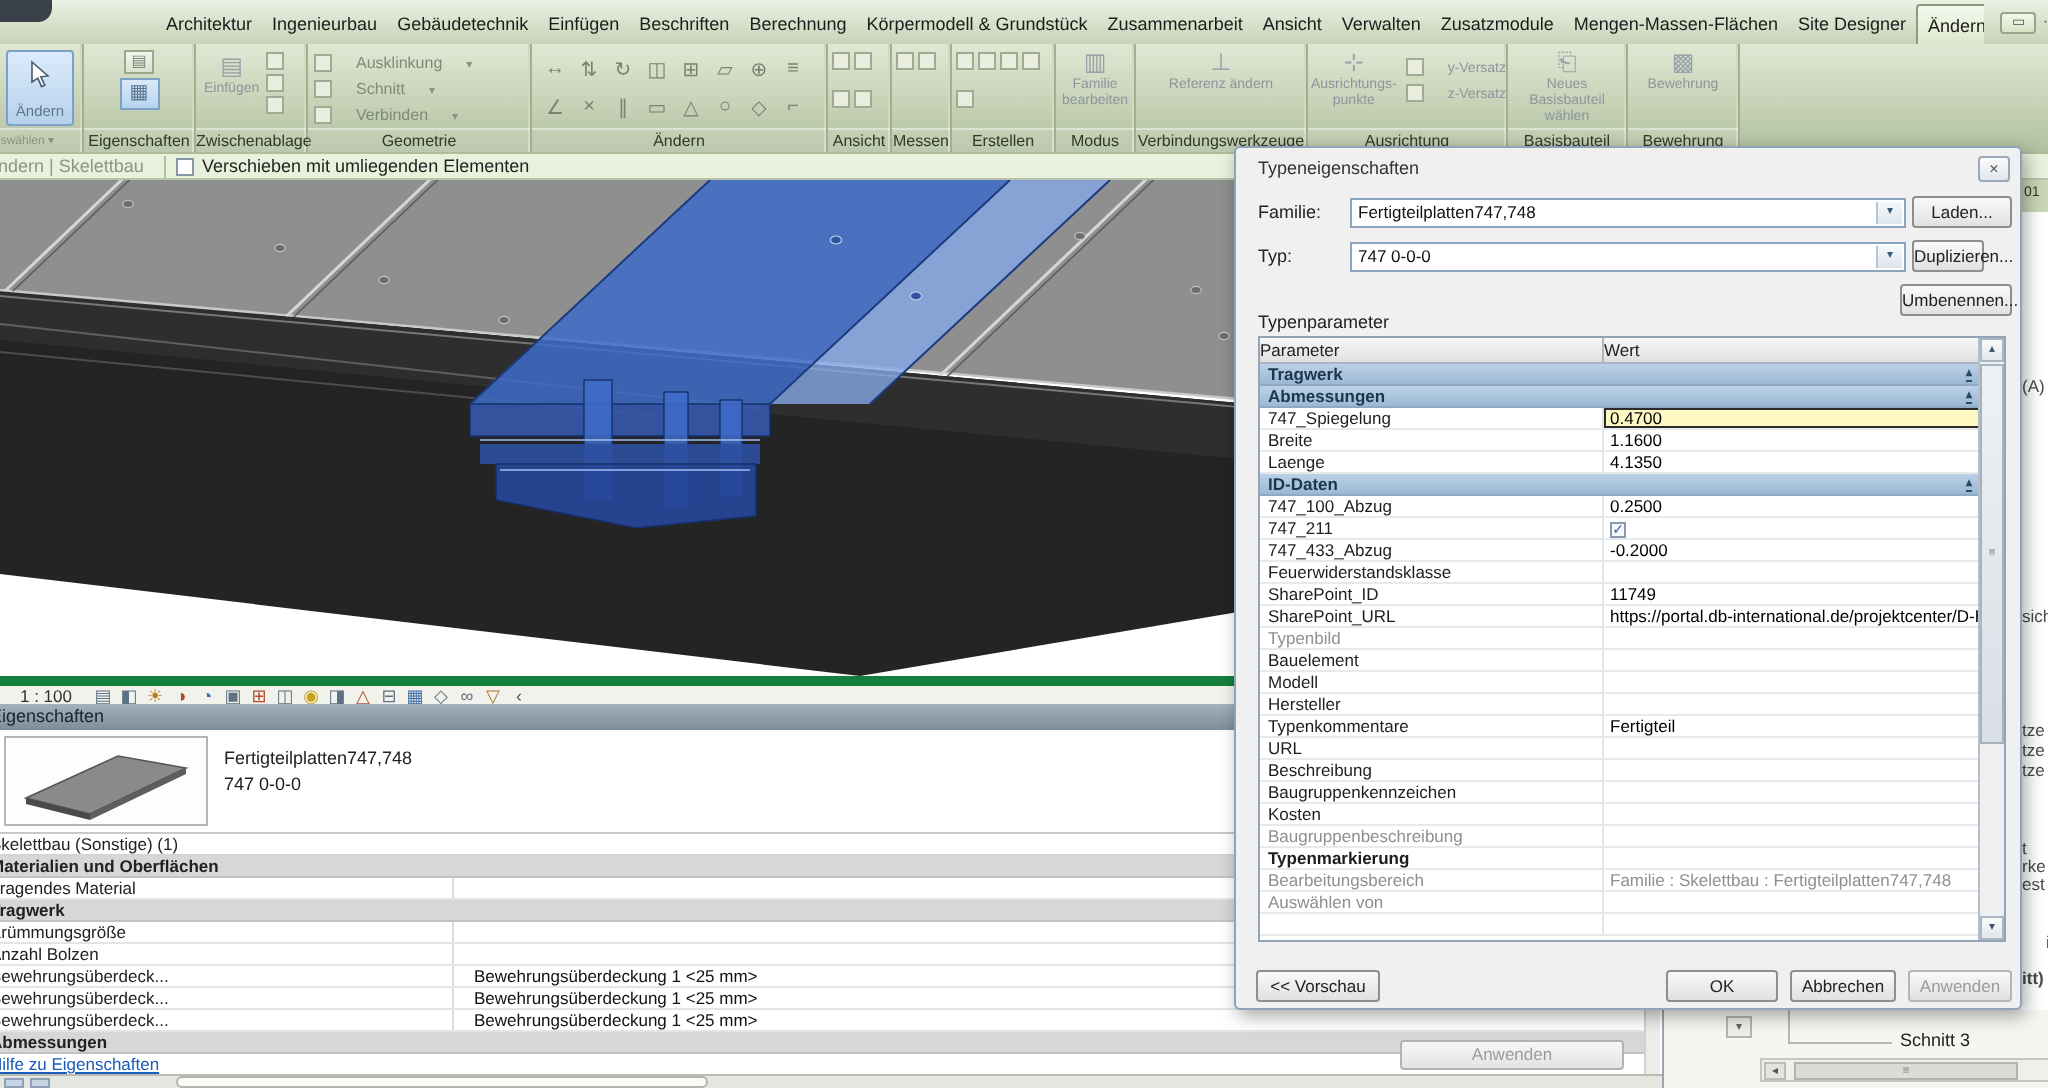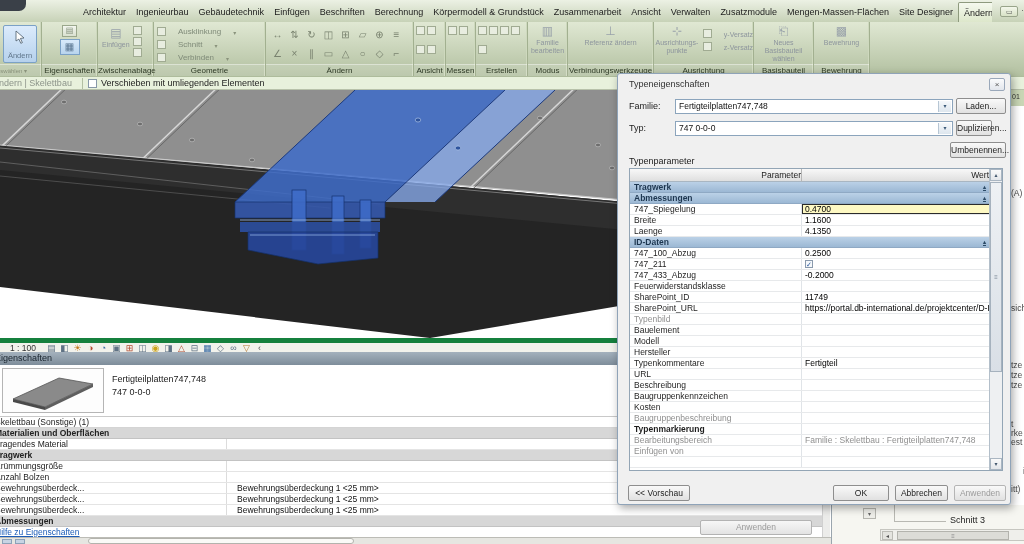--- a/index.html
+++ b/index.html
@@ -98,21 +98,21 @@
 #dlg-title{position:absolute;left:11px;top:5px;font-size:9px;color:#333}
 #dlg-close{position:absolute;right:5px;top:4px;width:16px;height:13px;background:linear-gradient(#fafbfc,#e2e6ec);border:1px solid #9aa8ba;border-radius:2px;font-size:8px;line-height:11px;text-align:center;color:#555}
 .dlg-lab{position:absolute;left:11px;font-size:9px;color:#222}
 .dlg-combo{position:absolute;left:57px;width:278px;height:15px;background:#fff;border:1px solid #8ba4bc;font-size:8.5px;line-height:13px;padding-left:3px;color:#111;white-space:nowrap;overflow:hidden}
 .combo-arrow{position:absolute;right:1px;top:1px;width:13px;height:11px;background:linear-gradient(#f5f8fb,#dde6ee);border-left:1px solid #b7c6d4;font-size:6px;color:#3c5a78;text-align:center;line-height:11px}
 .dlg-btn{position:absolute;height:16px;background:linear-gradient(#f9f9f9,#e1e1e1);border:1px solid #8e8e8e;border-radius:2px;font-size:8.5px;text-align:center;line-height:14px;color:#222;white-space:nowrap}
 .dlg-btn.dis{color:#9b9b9b;border-color:#b5b5b5}
 #tp-caption{position:absolute;left:11px;top:82px;font-size:9px;color:#222}
 #tp-table{position:absolute;left:11px;top:94px;width:374px;height:303px;border:1px solid #93a5b5;background:#fff}
 #tp-head{display:flex;height:13px}
-.tp-h{background:linear-gradient(#f8f8f8,#dfdfdf);border-right:1px solid #b6b6b6;border-bottom:1px solid #a9b6c2;font-size:8.5px;text-align:right;line-height:12px;color:#222;flex:none}
+.tp-h{background:linear-gradient(#f8f8f8,#dfdfdf);border-right:1px solid #b6b6b6;border-bottom:1px solid #a9b6c2;font-size:8.5px;text-align:left;line-height:12px;color:#222;flex:none}
 #tp-rows{position:absolute;left:0;top:13px;width:360px;height:288px;overflow:hidden}
 .tp-sec{height:11px;background:linear-gradient(#bbd1e7,#9cb8d4);border-bottom:1px solid #8fa9c4;display:flex;justify-content:space-between;align-items:center;padding:0 4px;font-weight:bold;font-size:8.5px;color:#1d3650}
 .pin{font-size:6px;color:#2c4a66;line-height:6px;border-bottom:1px solid #2c4a66}
 .tp-row{display:flex;height:11px;border-bottom:1px solid #e7e9eb}
 .tp-lab{width:172px;padding-left:4px;font-size:8.5px;line-height:10px;color:#1e1e1e;border-right:1px solid #e0e4e8;white-space:nowrap;overflow:hidden;flex:none}
 .tp-val{flex:1;font-size:8.5px;line-height:10px;padding-left:3px;white-space:nowrap;overflow:hidden}
 .sel{outline:1px solid #2b2b2b;outline-offset:-1px;background:#fef9c3}
 .dis{color:#8f8f8f}
 .b{font-weight:bold}
 .cbx{display:inline-block;width:8px;height:8px;border:1px solid #8a9aad;background:#f5f8fb;font-size:7px;line-height:7px;color:#2d5a9e;text-align:center}
@@ -449,21 +449,21 @@
     <div id="right-frags">
         <div class="frag" style="top: 98px;">(A)</div>
         <div class="frag" style="top: 213px;">sich</div>
         <div class="frag" style="top: 270px;">tze</div>
         <div class="frag" style="top: 280px;">tze</div>
         <div class="frag" style="top: 290px;">tze</div>
         <div class="frag" style="top: 329px;">t</div>
         <div class="frag" style="top: 338px;">rke</div>
         <div class="frag" style="top: 347px;">est</div>
         <div class="frag" style="top: 376px; padding-left: 12px;">itu</div>
-        <div class="frag" style="top: 394px;">itt)</div>
+        <div class="frag" style="top: 394px; font-weight: bold;">itt)</div>
       </div>
   </div>
 
   <div id="dialog">
     <div id="dlg-title">Typeneigenschaften</div>
     <div id="dlg-close">×</div>
     <div class="dlg-lab" style="top:27px">Familie:</div>
     <div class="dlg-combo" style="top:25px">
       <span>Fertigteilplatten747,748</span>
       <span class="combo-arrow">▾</span>
@@ -573,21 +573,21 @@
           </div>
           <div class="tp-row">
             <div class="tp-lab b">Typenmarkierung</div>
             <div class="tp-val"><span></span></div>
           </div>
           <div class="tp-row">
             <div class="tp-lab dis">Bearbeitungsbereich</div>
             <div class="tp-val"><span class="dis">Familie : Skelettbau : Fertigteilplatten747,748</span></div>
           </div>
           <div class="tp-row">
-            <div class="tp-lab dis">Einfügen von</div>
+            <div class="tp-lab dis">Auswählen von</div>
             <div class="tp-val"><span class="dis"></span></div>
           </div>
           <div class="tp-row">
             <div class="tp-lab dis"></div>
             <div class="tp-val"><span class="dis"></span></div>
           </div>
         </div>
       <div id="tp-scroll">
         <div class="scr-btn" style="top:0">▴</div>
         <div id="tp-thumb">≡</div>

